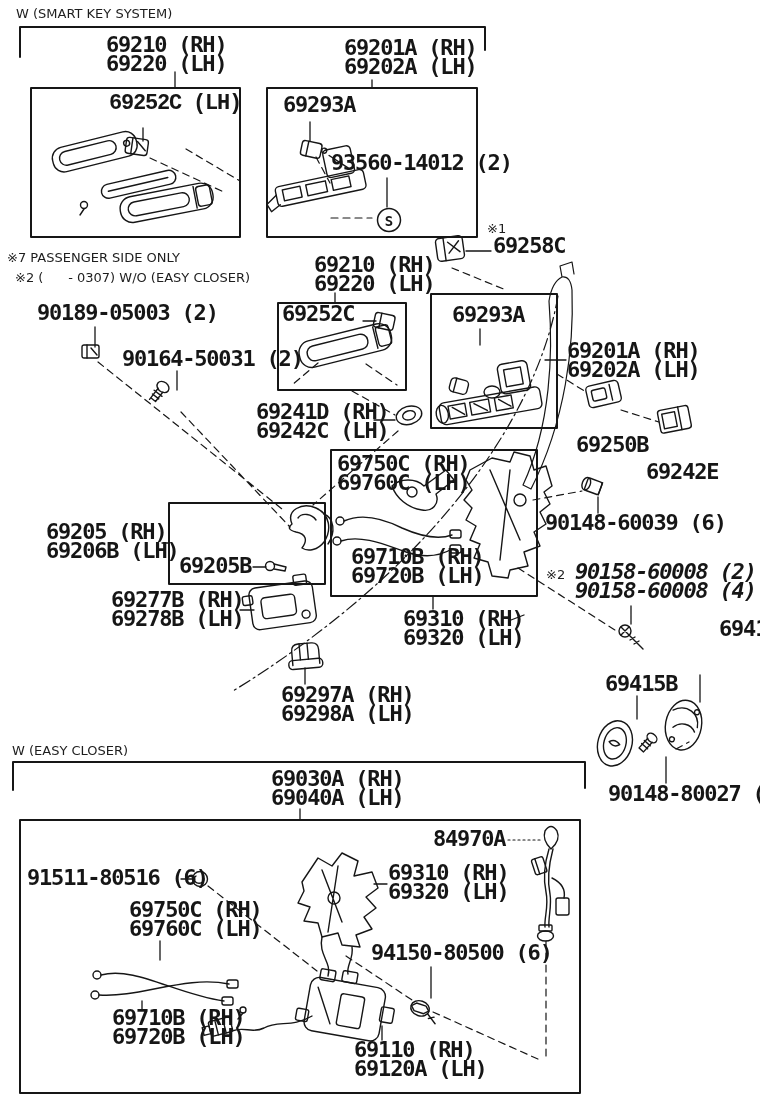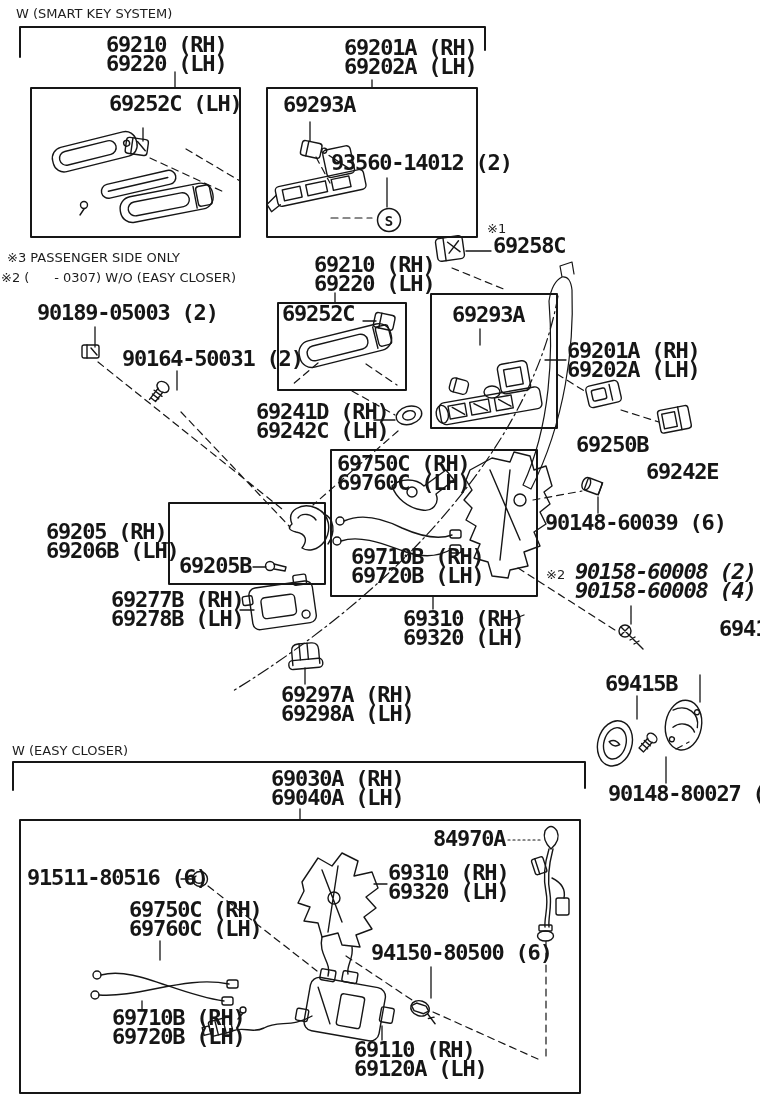--- a/index.html
+++ b/index.html
@@ -267,27 +267,27 @@
           <polygon points="4,4 14,4 18,8 14,12 4,12 0,8"></polygon>
           <path d="M18,11 L28,18 M20,15 l5,-3"></path>
         </g>
 
     <text x="389" y="226" text-anchor="middle" font-family="DejaVu Sans Mono, monospace" font-weight="bold" font-size="14" fill="#161616" stroke="none">S</text>
   </g>
 </svg>
 
 <div class="small" style="left:16px;top:5px;">W (SMART KEY SYSTEM)</div>
 <div class="small" style="left:12px;top:742px;">W (EASY CLOSER)</div>
-<div class="small" style="left:7px;top:249px;">※3 PASSENGER SIDE ONLY</div>
-<div class="small" style="left:1px;top:269px;">※2 (      - 0307) W/O (EASY CLOSER)</div>
+<div class="small" style="left:7px;top:249px;">※7 PASSENGER SIDE ONLY</div>
+<div class="small" style="left:15px;top:269px;">※2 (      - 0307) W/O (EASY CLOSER)</div>
 <div class="small" style="left:487px;top:220px;">※1</div>
 <div class="small" style="left:546px;top:566px;">※2</div>
 
 <div class="plabel" style="left:106px;top:35px;"><div>69210 (RH)</div><div>69220 (LH)</div></div>
-<div class="plabel" style="left:109px;top:94px;"><div>69252C (LH)</div></div>
+<div class="plabel" style="left:109px;top:94px;font-family:Liberation Mono, monospace;"><div>69252C (LH)</div></div>
 <div class="plabel" style="left:344px;top:38px;"><div>69201A (RH)</div><div>69202A (LH)</div></div>
 <div class="plabel" style="left:283px;top:95px;"><div>69293A</div></div>
 <div class="plabel" style="left:331px;top:153px;"><div>93560-14012 (2)</div></div>
 <div class="plabel" style="left:493px;top:236px;"><div>69258C</div></div>
 <div class="plabel" style="left:314px;top:255px;"><div>69210 (RH)</div><div>69220 (LH)</div></div>
 <div class="plabel" style="left:282px;top:304px;text-align:right;"><div>69252C</div></div>
 <div class="plabel" style="left:452px;top:305px;"><div>69293A</div></div>
 <div class="plabel" style="left:567px;top:341px;"><div>69201A (RH)</div><div>69202A (LH)</div></div>
 <div class="plabel" style="left:37px;top:303px;"><div>90189-05003 (2)</div></div>
 <div class="plabel" style="left:122px;top:349px;"><div>90164-50031 (2)</div></div>

